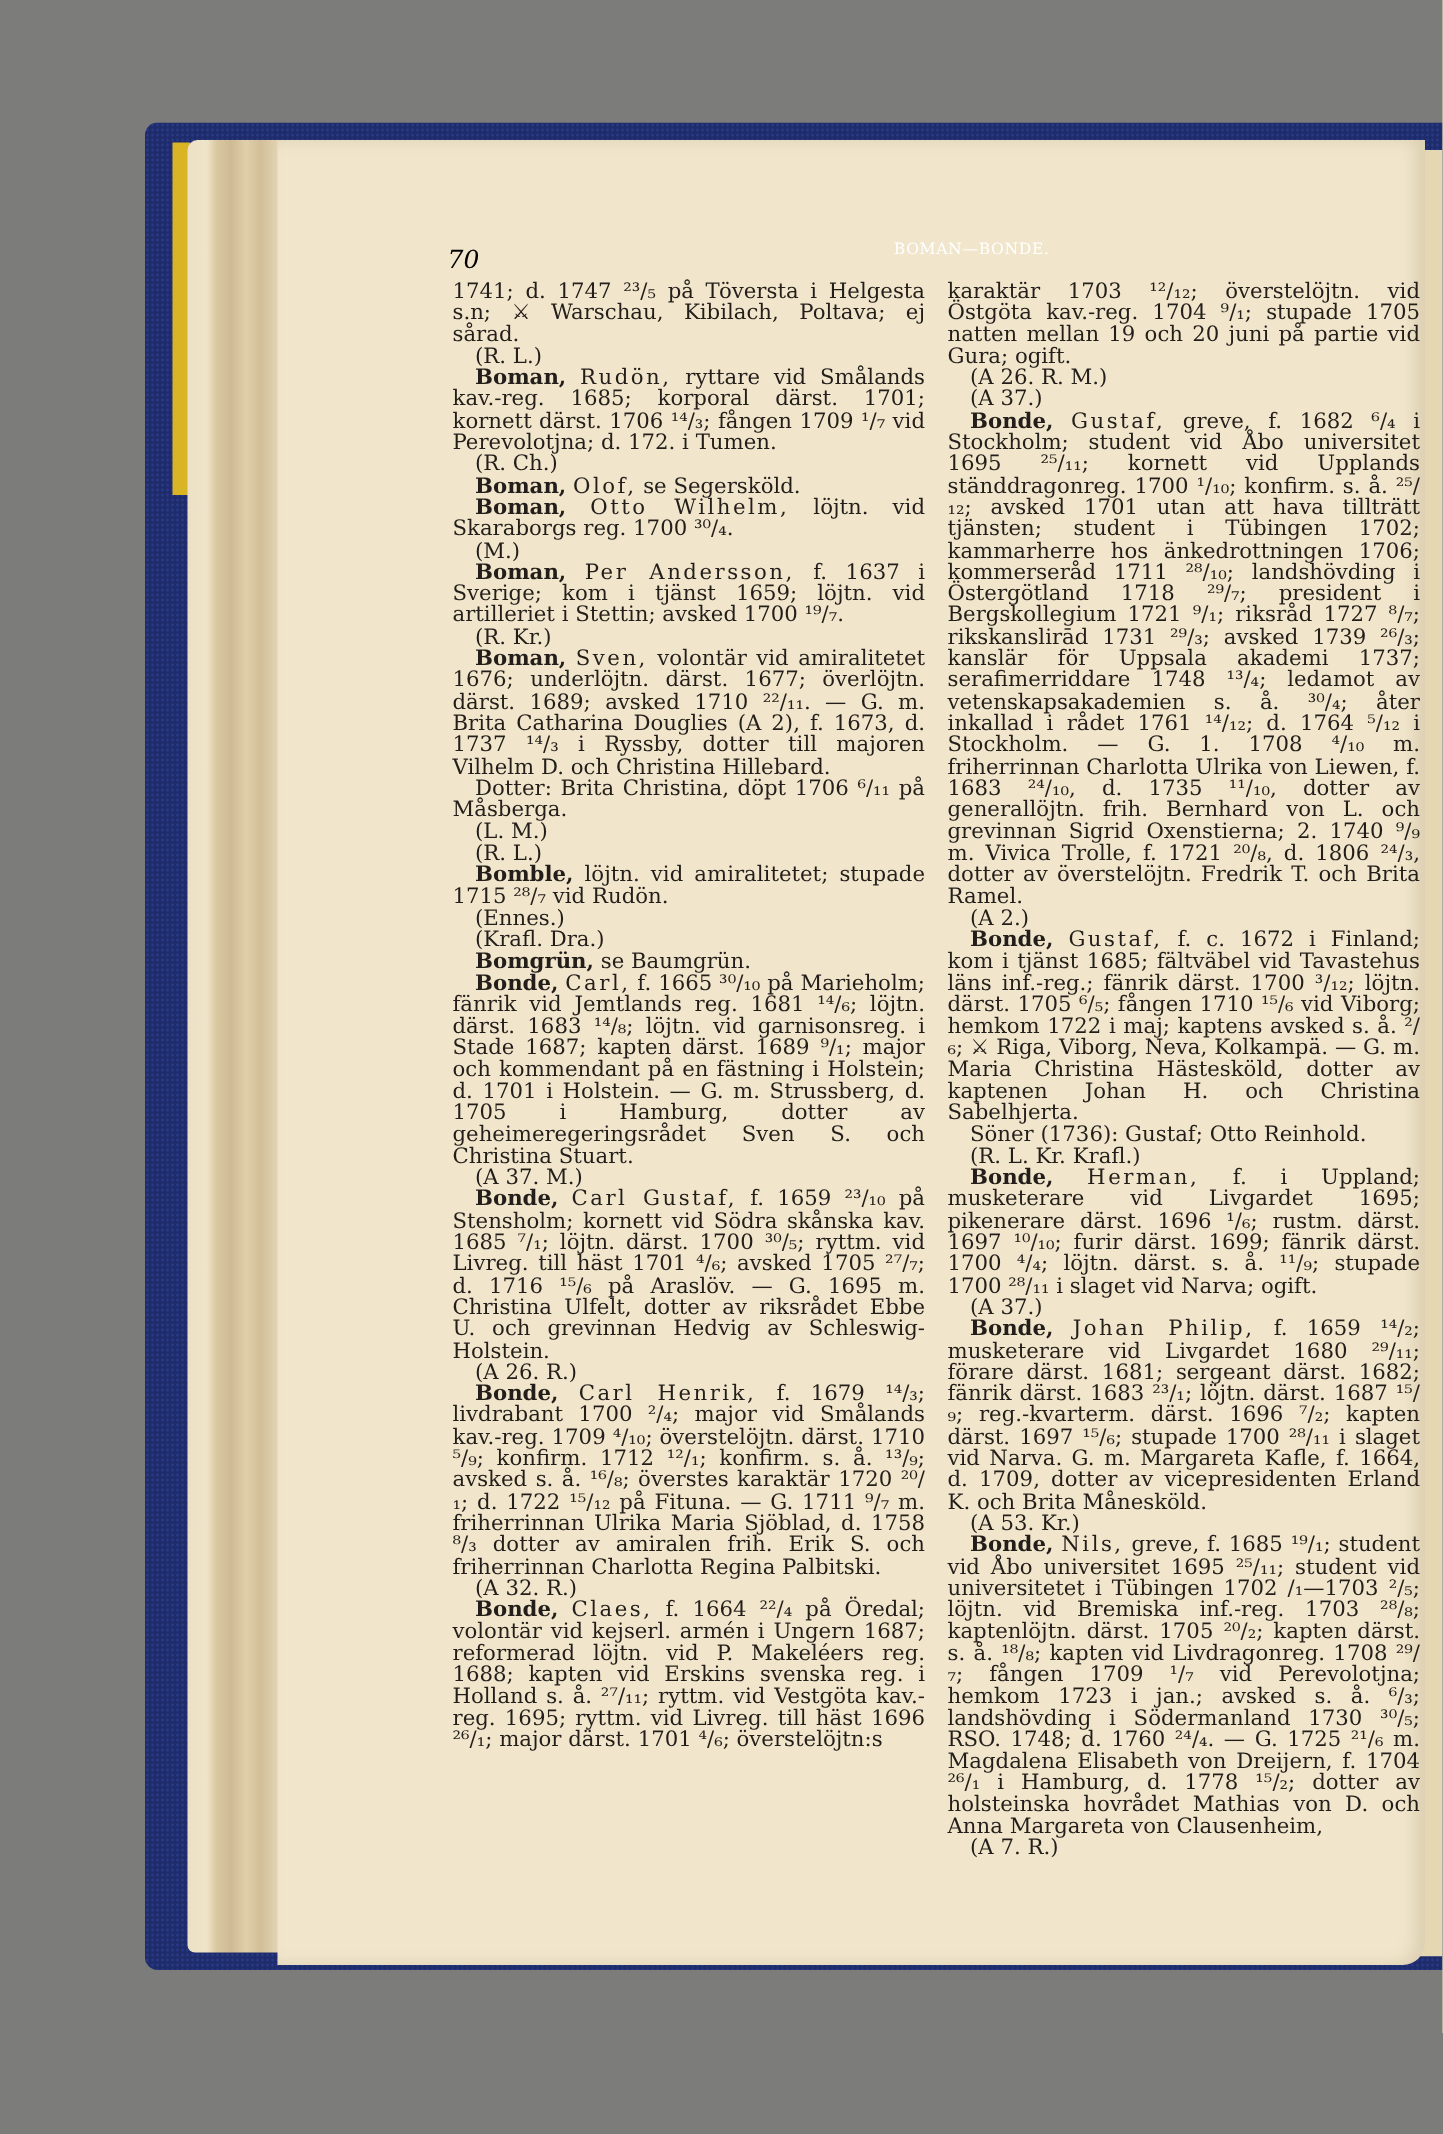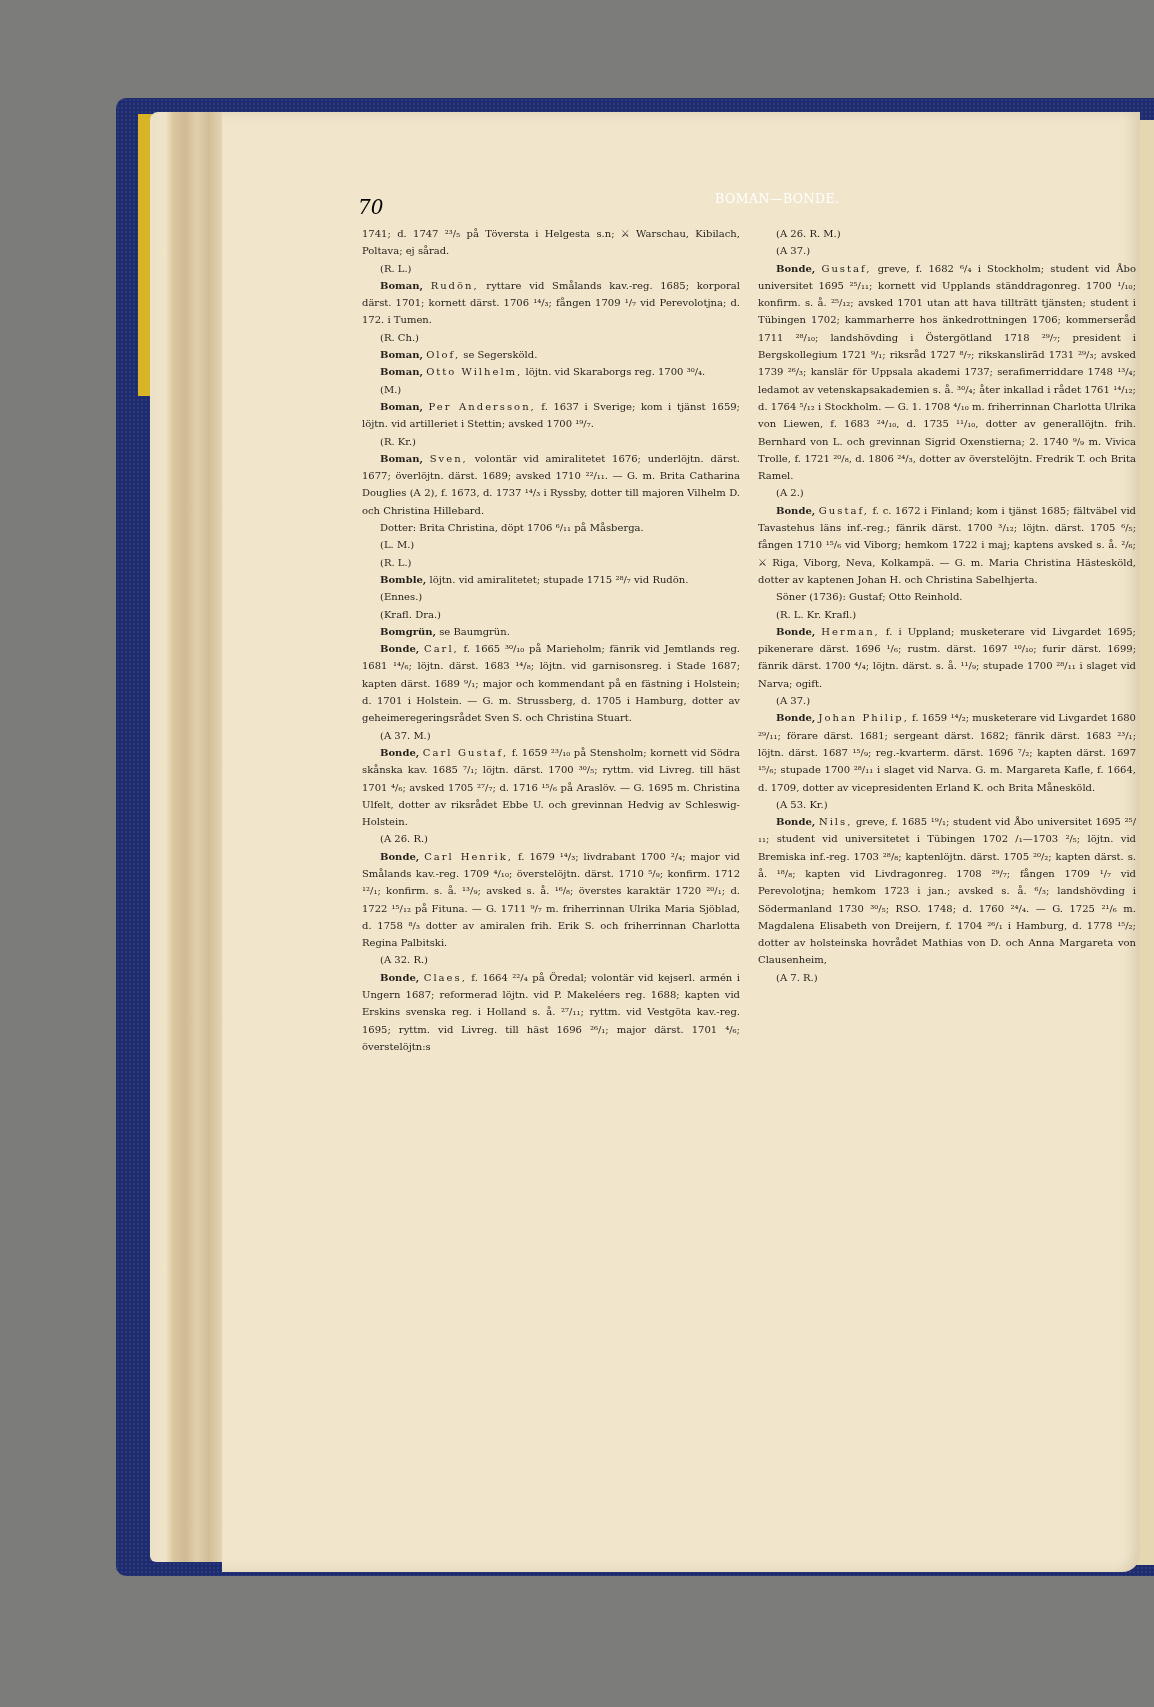--- a/index.html
+++ b/index.html
@@ -9,21 +9,21 @@
          background-image:radial-gradient(#2a3a85 1px,transparent 1.2px);background-size:4px 4px;}
   .endpaper{position:absolute;left:138px;top:114px;width:14px;height:282px;background:#d9b425;}
   .leaves{position:absolute;left:150px;top:112px;width:78px;height:1450px;
           background:linear-gradient(90deg,#ece1c7 0,#efe3c8 20%,#d9c7a0 30%,#cfbb93 45%,#e0cfab 60%,#d2bf98 75%,#e9dcbd 100%);
           border-radius:8px 0 0 6px;}
   .page{position:absolute;left:222px;top:112px;width:918px;height:1460px;background:#f1e6cc;
         border-radius:0 0 18px 0;box-shadow:inset -8px 0 12px rgba(160,140,100,.25);}
   .nextpage{position:absolute;left:1136px;top:120px;width:18px;height:1445px;background:#e6d7b3;}
   .pagenum{position:absolute;left:358px;top:195px;font-size:20px;color:#000000;font-style:italic;}
   .runhead{position:absolute;left:680px;top:191px;font-size:12.5px;letter-spacing:.5px;color:#ffffff;margin-left:35px;}
-  .col{position:absolute;top:225px;width:378px;font-size:10px;line-height:17.3px;color:#231e1a;text-align:justify;}
+  .col{position:absolute;top:225px;width:378px;font-size:17px;line-height:17.3px;color:#231e1a;text-align:justify;}
   .col.left{left:362px;}
   .col.right{left:758px;width:378px;}
   .col p{margin:0;text-indent:18px;}
   .col p.cont{text-indent:0;}
   .col p.ref{text-indent:18px;}
   .hw{font-weight:bold;}
   .sp{letter-spacing:2px;}
 </style>
 </head>
 <body>
@@ -57,20 +57,21 @@
     <p class="entry"><span class="hw">Bomgrün,</span><span> se Baumgrün.</span></p>
     <p class="entry"><span class="hw">Bonde,</span> <span class="sp">Carl,</span><span> f. 1665 ³⁰/₁₀ på Marieholm; fänrik vid Jemtlands reg. 1681 ¹⁴/₆; löjtn. därst. 1683 ¹⁴/₈; löjtn. vid garnisonsreg. i Stade 1687; kapten därst. 1689 ⁹/₁; major och kommendant på en fästning i Holstein; d. 1701 i Holstein. — G. m. Strussberg, d. 1705 i Hamburg, dotter av geheimeregeringsrådet Sven S. och Christina Stuart.</span></p>
     <p class="ref">(A 37. M.)</p>
     <p class="entry"><span class="hw">Bonde,</span> <span class="sp">Carl Gustaf,</span><span> f. 1659 ²³/₁₀ på Stensholm; kornett vid Södra skånska kav. 1685 ⁷/₁; löjtn. därst. 1700 ³⁰/₅; ryttm. vid Livreg. till häst 1701 ⁴/₆; avsked 1705 ²⁷/₇; d. 1716 ¹⁵/₆ på Araslöv. — G. 1695 m. Christina Ulfelt, dotter av riksrådet Ebbe U. och grevinnan Hedvig av Schleswig-Holstein.</span></p>
     <p class="ref">(A 26. R.)</p>
     <p class="entry"><span class="hw">Bonde,</span> <span class="sp">Carl Henrik,</span><span> f. 1679 ¹⁴/₃; livdrabant 1700 ²/₄; major vid Smålands kav.-reg. 1709 ⁴/₁₀; överstelöjtn. därst. 1710 ⁵/₉; konfirm. 1712 ¹²/₁; konfirm. s. å. ¹³/₉; avsked s. å. ¹⁶/₈; överstes karaktär 1720 ²⁰/₁; d. 1722 ¹⁵/₁₂ på Fituna. — G. 1711 ⁹/₇ m. friherrinnan Ulrika Maria Sjöblad, d. 1758 ⁸/₃ dotter av amiralen frih. Erik S. och friherrinnan Charlotta Regina Palbitski.</span></p>
     <p class="ref">(A 32. R.)</p>
     <p class="entry"><span class="hw">Bonde,</span> <span class="sp">Claes,</span><span> f. 1664 ²²/₄ på Öredal; volontär vid kejserl. armén i Ungern 1687; reformerad löjtn. vid P. Makeléers reg. 1688; kapten vid Erskins svenska reg. i Holland s. å. ²⁷/₁₁; ryttm. vid Vestgöta kav.-reg. 1695; ryttm. vid Livreg. till häst 1696 ²⁶/₁; major därst. 1701 ⁴/₆; överstelöjtn:s</span></p>
   </div>
 <div class="col right" id="colR">
+    <p class="cont">karaktär 1703 ¹²/₁₂; överstelöjtn. vid Östgöta kav.-reg. 1704 ⁹/₁; stupade 1705 natten mellan 19 och 20 juni på partie vid Gura; ogift.</p>
     <p class="ref">(A 26. R. M.)</p>
     <p class="ref">(A 37.)</p>
     <p class="entry"><span class="hw">Bonde,</span> <span class="sp">Gustaf,</span><span> greve, f. 1682 ⁶/₄ i Stockholm; student vid Åbo universitet 1695 ²⁵/₁₁; kornett vid Upplands ständdragonreg. 1700 ¹/₁₀; konfirm. s. å. ²⁵/₁₂; avsked 1701 utan att hava tillträtt tjänsten; student i Tübingen 1702; kammarherre hos änkedrottningen 1706; kommerseråd 1711 ²⁸/₁₀; landshövding i Östergötland 1718 ²⁹/₇; president i Bergskollegium 1721 ⁹/₁; riksråd 1727 ⁸/₇; rikskanslirād 1731 ²⁹/₃; avsked 1739 ²⁶/₃; kanslär för Uppsala akademi 1737; serafimerriddare 1748 ¹³/₄; ledamot av vetenskapsakademien s. å. ³⁰/₄; åter inkallad i rådet 1761 ¹⁴/₁₂; d. 1764 ⁵/₁₂ i Stockholm. — G. 1. 1708 ⁴/₁₀ m. friherrinnan Charlotta Ulrika von Liewen, f. 1683 ²⁴/₁₀, d. 1735 ¹¹/₁₀, dotter av generallöjtn. frih. Bernhard von L. och grevinnan Sigrid Oxenstierna; 2. 1740 ⁹/₉ m. Vivica Trolle, f. 1721 ²⁰/₈, d. 1806 ²⁴/₃, dotter av överstelöjtn. Fredrik T. och Brita Ramel.</span></p>
     <p class="ref">(A 2.)</p>
     <p class="entry"><span class="hw">Bonde,</span> <span class="sp">Gustaf,</span><span> f. c. 1672 i Finland; kom i tjänst 1685; fältväbel vid Tavastehus läns inf.-reg.; fänrik därst. 1700 ³/₁₂; löjtn. därst. 1705 ⁶/₅; fången 1710 ¹⁵/₆ vid Viborg; hemkom 1722 i maj; kaptens avsked s. å. ²/₆; ⚔ Riga, Viborg, Neva, Kolkampä. — G. m. Maria Christina Hästesköld, dotter av kaptenen Johan H. och Christina Sabelhjerta.</span></p>
     <p class="ref">Söner (1736): Gustaf; Otto Reinhold.</p>
     <p class="ref">(R. L. Kr. Krafl.)</p>
     <p class="entry"><span class="hw">Bonde,</span> <span class="sp">Herman,</span><span> f. i Uppland; musketerare vid Livgardet 1695; pikenerare därst. 1696 ¹/₆; rustm. därst. 1697 ¹⁰/₁₀; furir därst. 1699; fänrik därst. 1700 ⁴/₄; löjtn. därst. s. å. ¹¹/₉; stupade 1700 ²⁸/₁₁ i slaget vid Narva; ogift.</span></p>
     <p class="ref">(A 37.)</p>
     <p class="entry"><span class="hw">Bonde,</span> <span class="sp">Johan Philip,</span><span> f. 1659 ¹⁴/₂; musketerare vid Livgardet 1680 ²⁹/₁₁; förare därst. 1681; sergeant därst. 1682; fänrik därst. 1683 ²³/₁; löjtn. därst. 1687 ¹⁵/₉; reg.-kvarterm. därst. 1696 ⁷/₂; kapten därst. 1697 ¹⁵/₆; stupade 1700 ²⁸/₁₁ i slaget vid Narva. G. m. Margareta Kafle, f. 1664, d. 1709, dotter av vicepresidenten Erland K. och Brita Månesköld.</span></p>

